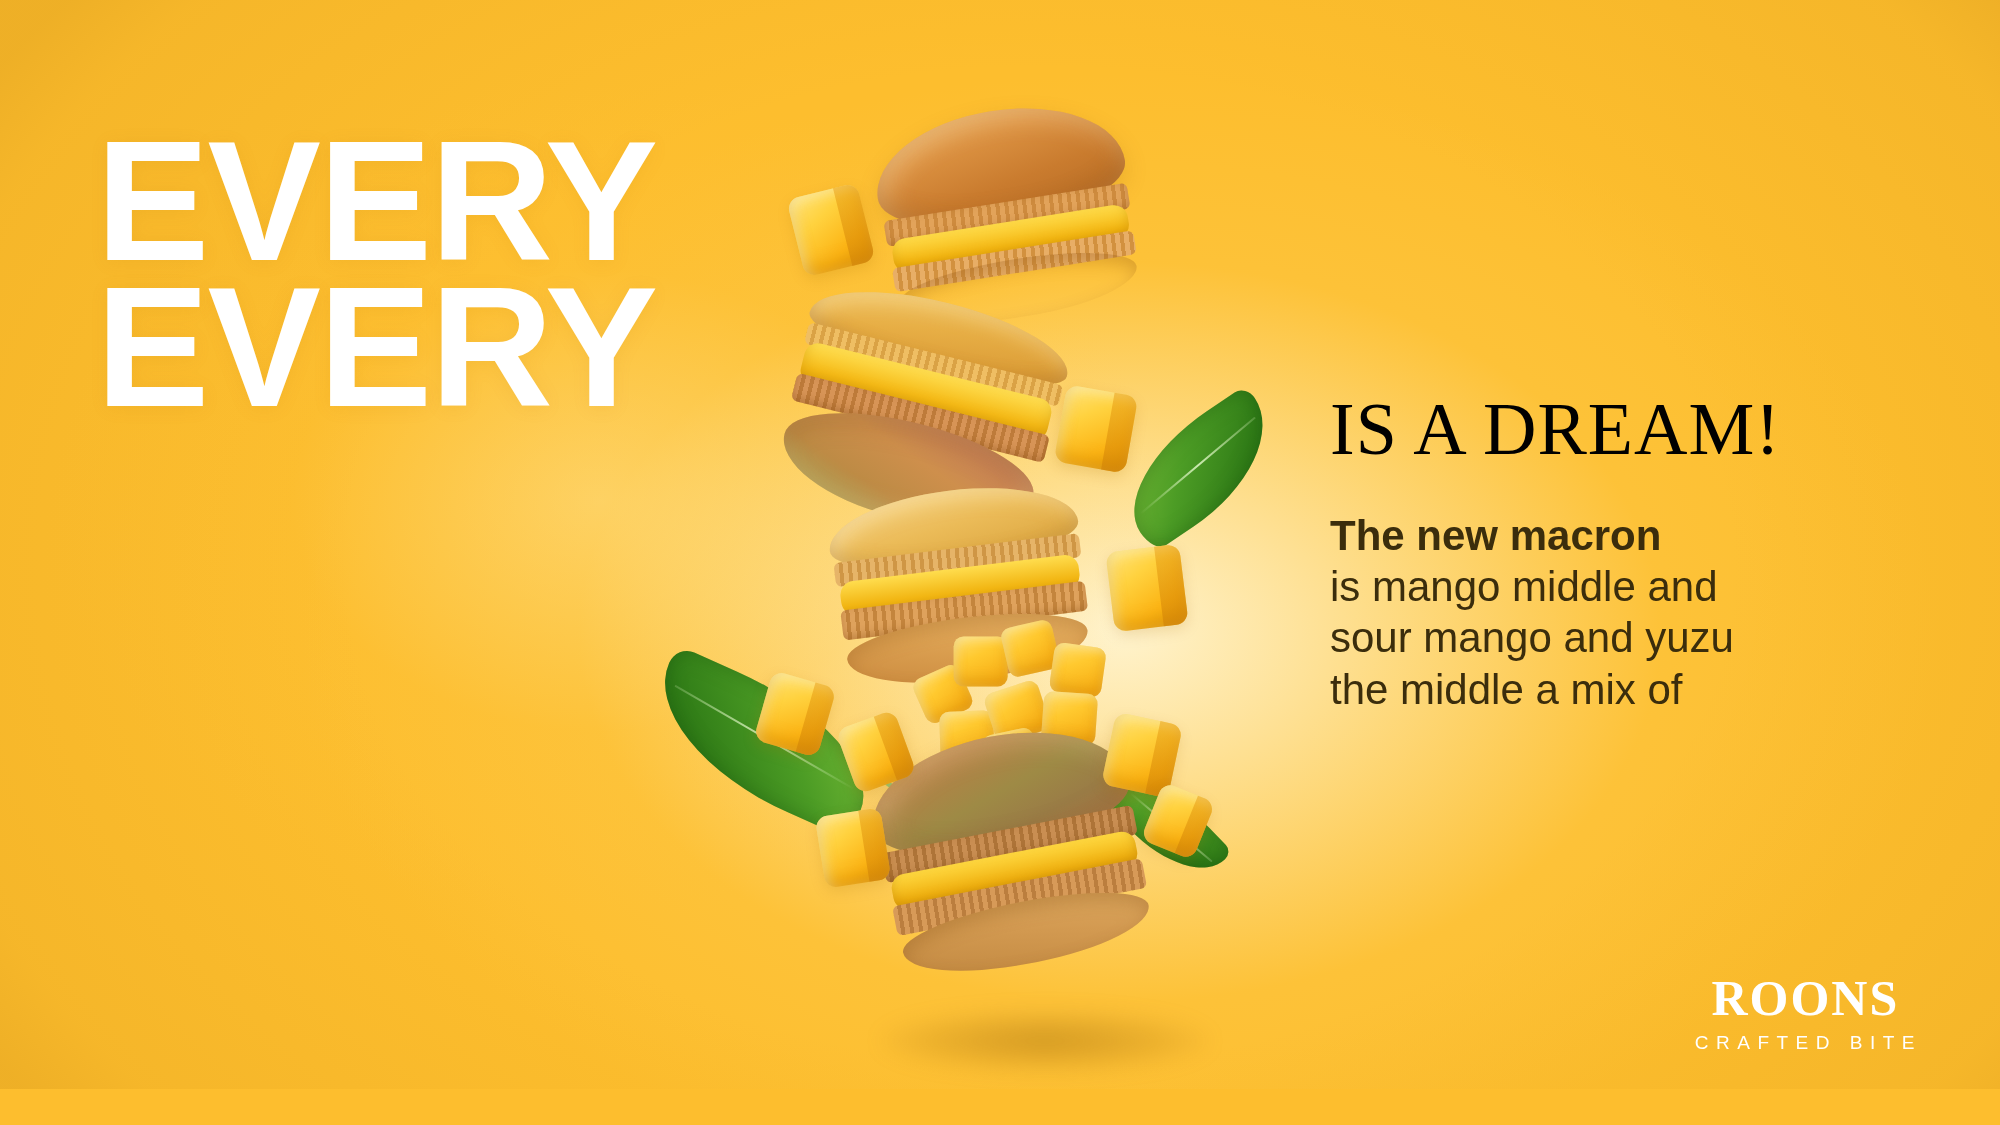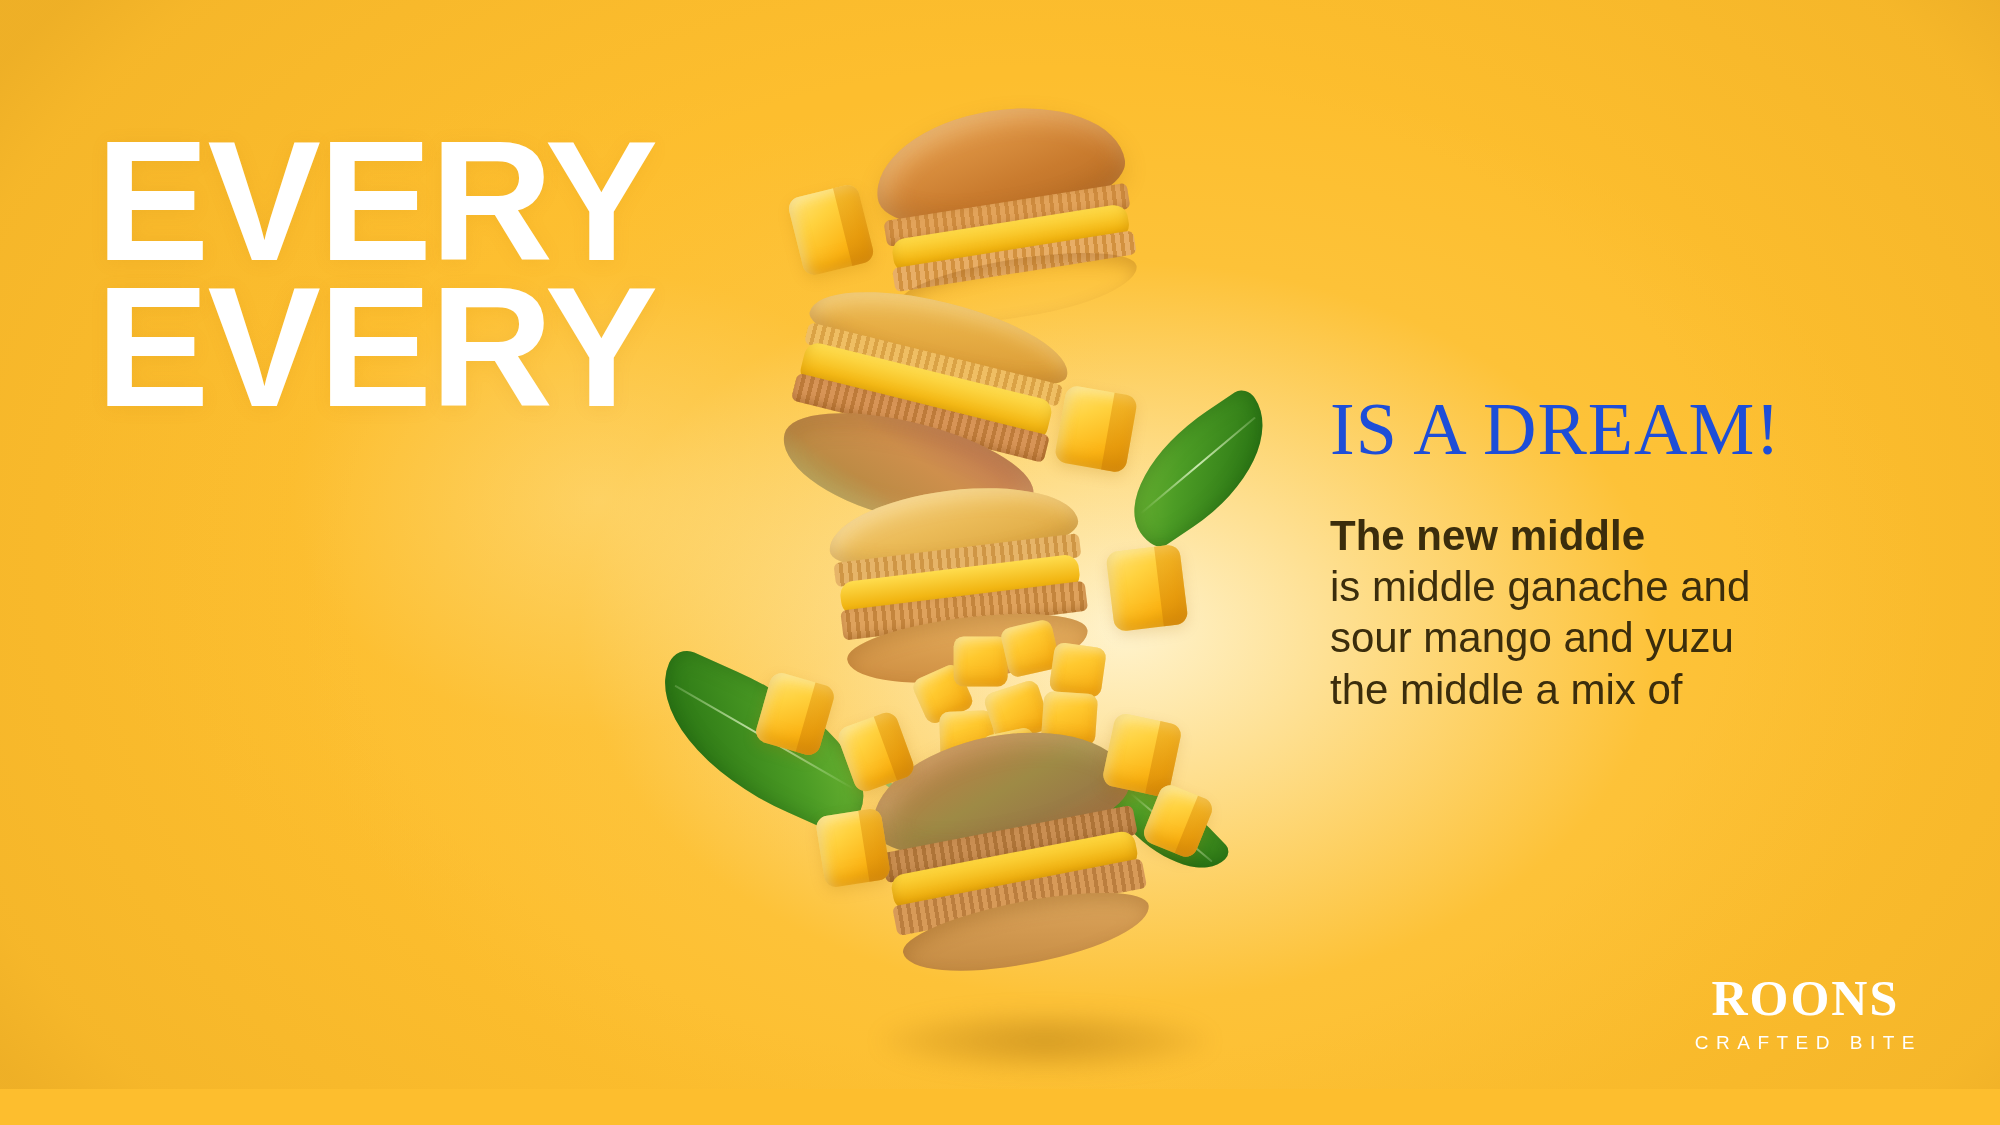--- a/index.html
+++ b/index.html
@@ -65,21 +65,21 @@
   .right-col {
     position:absolute;
     left:1330px; top:392px;
     width:560px;
   }
   .sub-headline {
     font-family:"Liberation Serif", serif;
     font-size:74px;
     line-height:1.0;
     font-weight:400;
-    color:#1d4ed8;
+    color:#000000;
     letter-spacing:1px;
     white-space:nowrap;
   }
   .body-copy {
     margin-top:44px;
     font-size:42px;
     line-height:1.22;
     color:#3B2D0C;
   }
   .body-copy .bold { font-weight:bold; display:block; }
@@ -332,22 +332,22 @@
     </div>
     <div class="cube" style="left:1150px; top:790px; width:56px; height:62px; transform:rotate(22deg);">
       <div class="top"></div>
       <div class="facet"></div>
     </div>
   </div>
 
   <div class="right-col">
     <div class="sub-headline">IS A DREAM!</div>
     <div class="body-copy">
-      <span class="bold">The new middle</span>
-      <span class="reg">is middle ganache and</span>
+      <span class="bold">The new macron</span>
+      <span class="reg">is mango middle and</span>
       <span class="reg">sour mango and yuzu</span>
       <span class="reg">the middle a mix of</span>
     </div>
   </div>
 
   <div class="logo">
     <div class="logo-mark">ROONS</div>
     <div class="logo-tag">CRAFTED BITE</div>
   </div>
 

